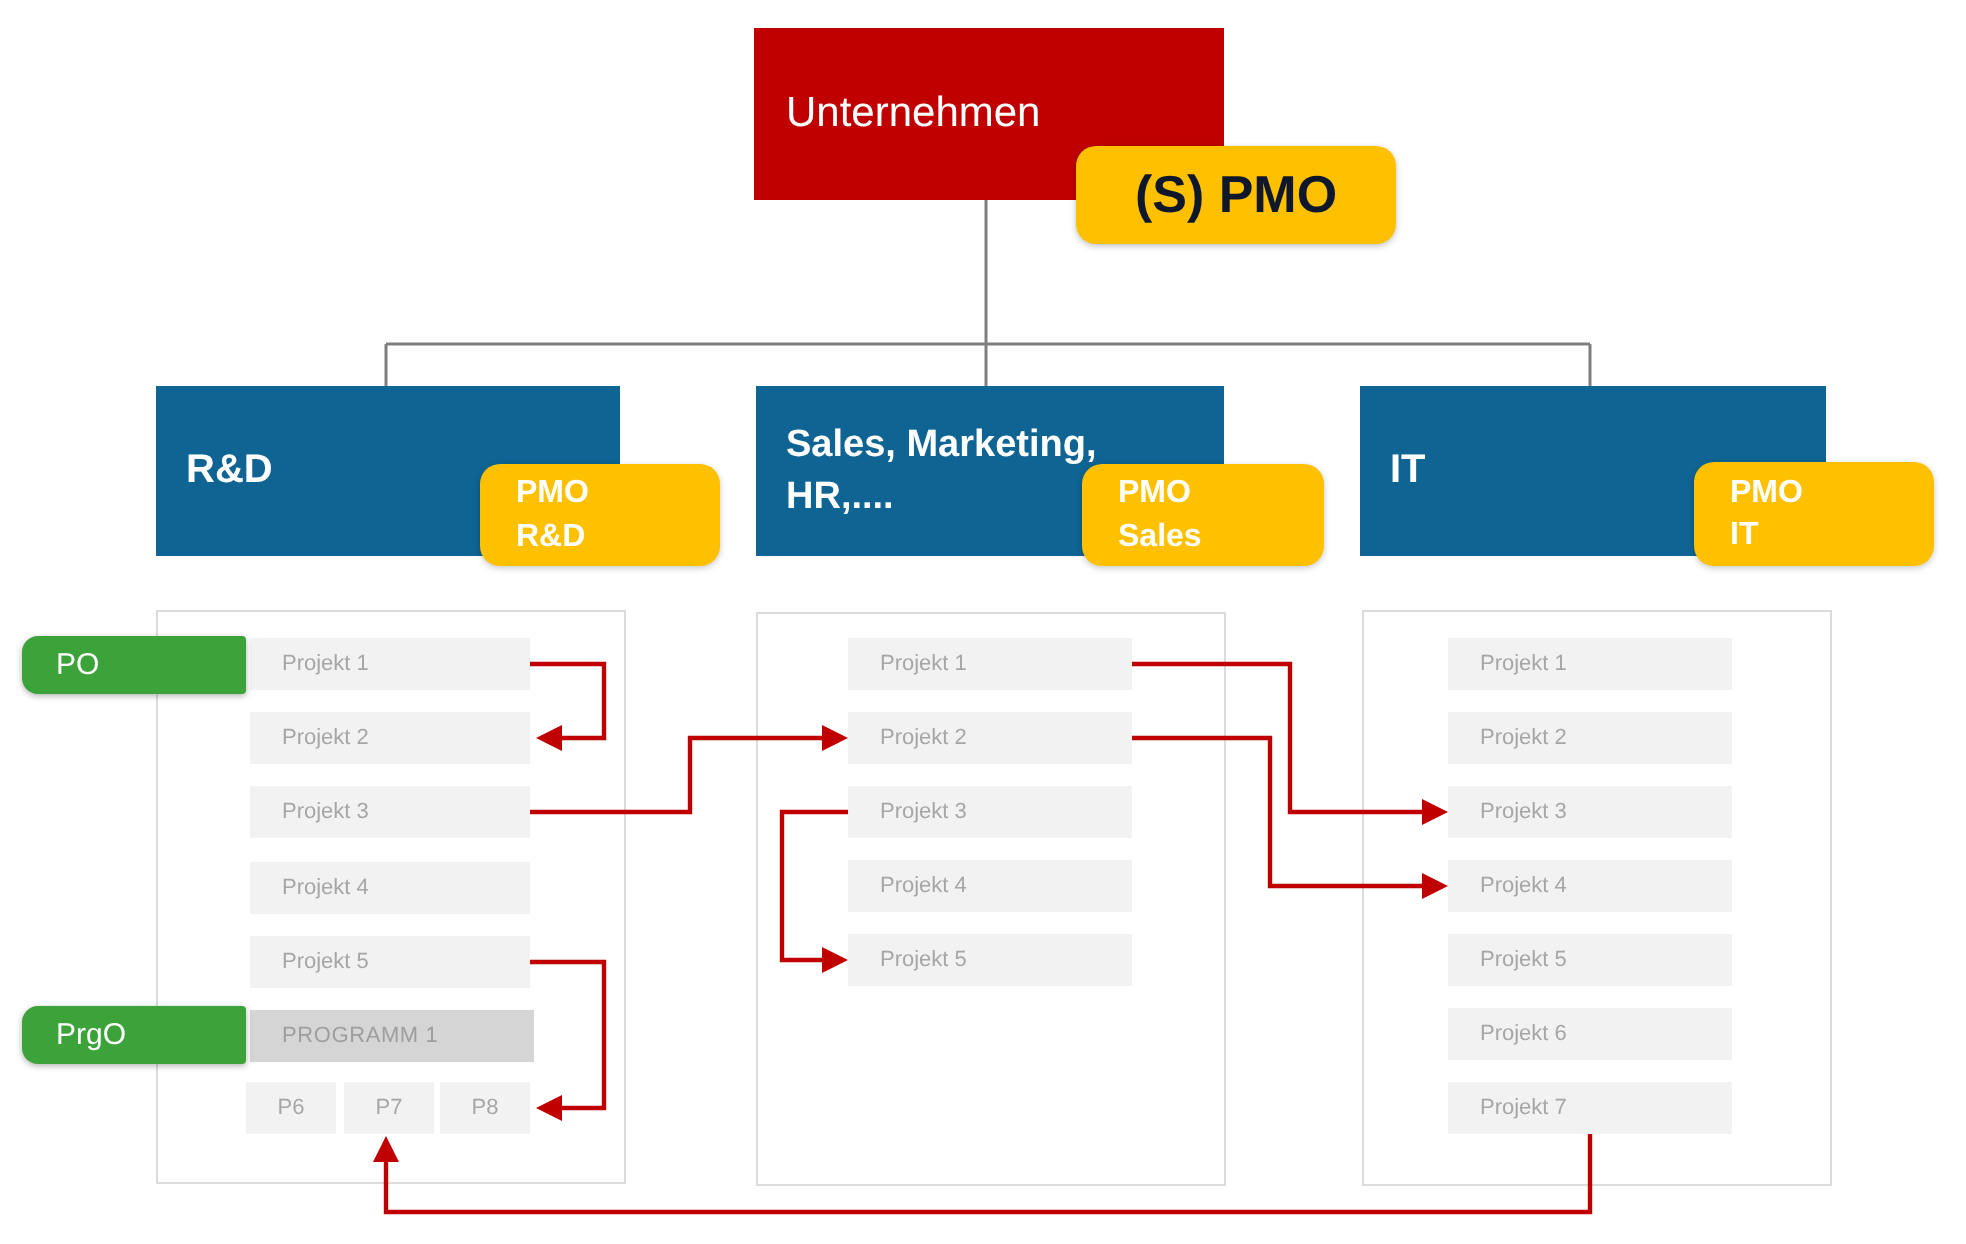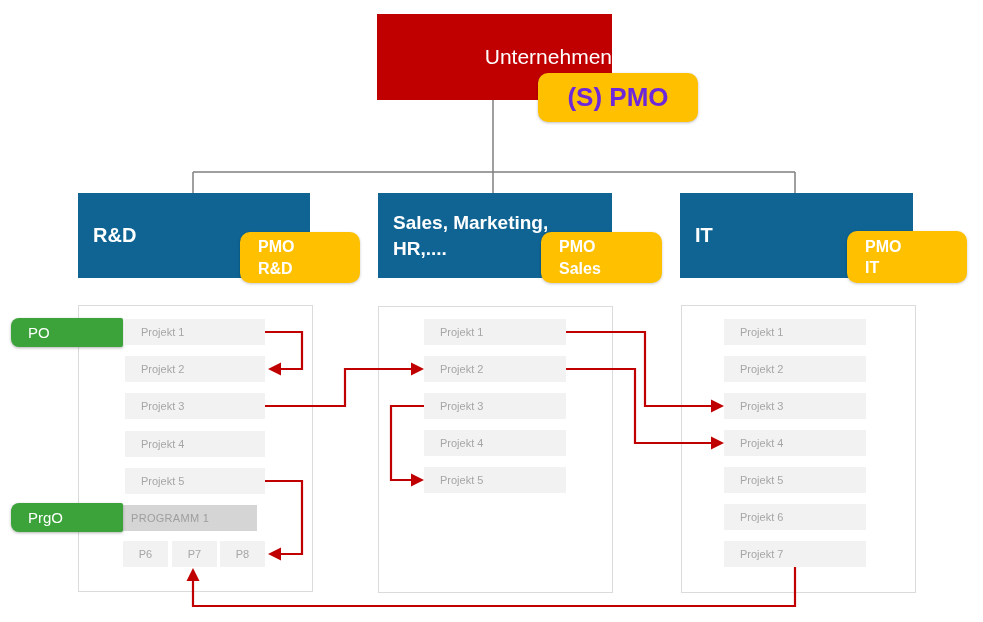--- a/index.html
+++ b/index.html
@@ -8,21 +8,21 @@
     font-family:"Liberation Sans","DejaVu Sans",sans-serif;
   }
   .abs{position:absolute;box-sizing:border-box;}
   
   .company{
     background:var(--red,#C00000);color:#fff;font-size:21px;font-weight:400;
     display:flex;align-items:center;padding-left:16px;
   }
   
   .spmo{
-    background:var(--yellow,#FFC000);color:#6d28d9;font-size:26px;font-weight:bold;
+    background:var(--yellow,#FFC000);color:#0f172a;font-size:26px;font-weight:bold;
     border-radius:10px;display:flex;align-items:center;justify-content:center;
     box-shadow:0 1px 3px rgba(0,0,0,.25);
   }
   
   .dept{
     background:var(--blue,#0F6493);color:#fff;font-size:20px;font-weight:600;
     display:flex;flex-direction:column;justify-content:center;padding-left:15px;
     line-height:1.35;
   }
   
@@ -89,21 +89,21 @@
         <path d="M265,481 H302 V554 H281"></path>
         <polygon points="268,554 281,547.5 281,560.5" fill="#C00000" stroke="none"></polygon>
       </g>
       <g>
         <path d="M795,567 V606 H193 V581"></path>
         <polygon points="193,568 186.5,581 199.5,581" fill="#C00000" stroke="none"></polygon>
       </g>
     </g>
   </svg>
 
-  <div class="abs company layer" style="left:377px;top:14px;width:235px;height:86px;justify-content:flex-end;">
+  <div class="abs company layer" style="left:377px;top:14px;width:235px;height:86px;">
     <span>Unternehmen</span>
   </div>
 
   <div class="abs spmo layer-top" style="left:538px;top:73px;width:160px;height:49px;">
     <span>(S) PMO</span>
   </div>
 
   <div class="abs dept layer" style="left:78px;top:193px;width:232px;height:85px;">
     <span>R&amp;D</span>
   </div>
@@ -130,21 +130,21 @@
 
   <div class="abs col" style="left:78px;top:305px;width:235px;height:287px;"></div>
   <div class="abs col" style="left:378px;top:306px;width:235px;height:287px;"></div>
   <div class="abs col" style="left:681px;top:305px;width:235px;height:288px;"></div>
 
   <div class="abs prow layer" style="left:125px;top:319px;width:140px;height:26px;">Projekt 1</div>
   <div class="abs prow layer" style="left:125px;top:356px;width:140px;height:26px;">Projekt 2</div>
   <div class="abs prow layer" style="left:125px;top:393px;width:140px;height:26px;">Projekt 3</div>
   <div class="abs prow layer" style="left:125px;top:431px;width:140px;height:26px;">Projekt 4</div>
   <div class="abs prow layer" style="left:125px;top:468px;width:140px;height:26px;">Projekt 5</div>
-  <div class="abs prow program layer" style="left:115px;top:505px;width:142px;height:26px;">PROGRAMM 1</div>
+  <div class="abs prow program layer" style="left:125px;top:505px;width:142px;height:26px;">PROGRAMM 1</div>
   <div class="abs prow center layer" style="left:123px;top:541px;width:45px;height:26px;">P6</div>
   <div class="abs prow center layer" style="left:172px;top:541px;width:45px;height:26px;">P7</div>
   <div class="abs prow center layer" style="left:220px;top:541px;width:45px;height:26px;">P8</div>
 
   <div class="abs prow layer" style="left:424px;top:319px;width:142px;height:26px;">Projekt 1</div>
   <div class="abs prow layer" style="left:424px;top:356px;width:142px;height:26px;">Projekt 2</div>
   <div class="abs prow layer" style="left:424px;top:393px;width:142px;height:26px;">Projekt 3</div>
   <div class="abs prow layer" style="left:424px;top:430px;width:142px;height:26px;">Projekt 4</div>
   <div class="abs prow layer" style="left:424px;top:467px;width:142px;height:26px;">Projekt 5</div>
 

